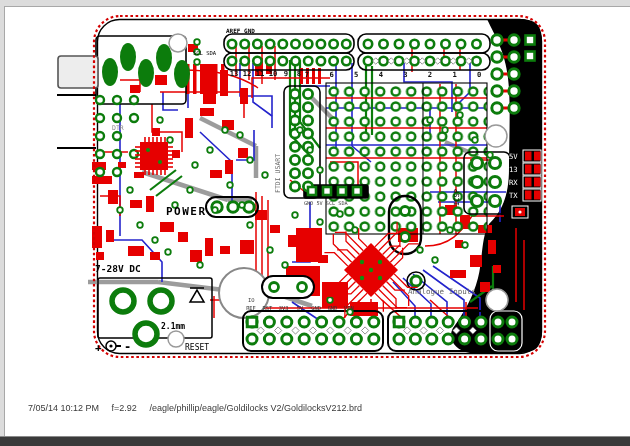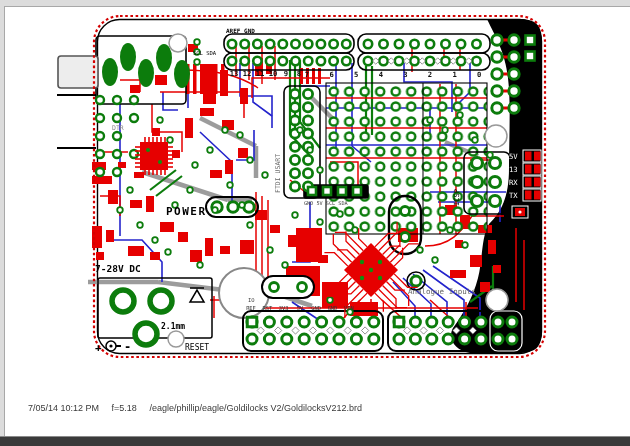--- a/index.html
+++ b/index.html
@@ -544,18 +544,18 @@
       <text x="248" y="302" font-size="5.5" fill="#444">IO</text>
       <text x="304" y="205" font-size="5.2" fill="#444">GND 5V SCL SDA</text>
       <text x="408" y="294" font-size="7.5" fill="#666">Analogue Inputs</text>
       <text x="95" y="351" font-size="11" class="tb">+</text>
       <text x="124" y="351" font-size="12" class="tb">-</text>
     </g>
   </svg>
 
   <div class="footer">
     <span>7/05/14 10:12 PM</span>
-    <span>f=5.18</span>
+    <span>f=2.92</span>
     <span>/eagle/phillip/eagle/Goldilocks V2/GoldilocksV212.brd</span>
   </div>
 
   <div class="bottom-bar"></div>
 </div>
 
 </body></html>

